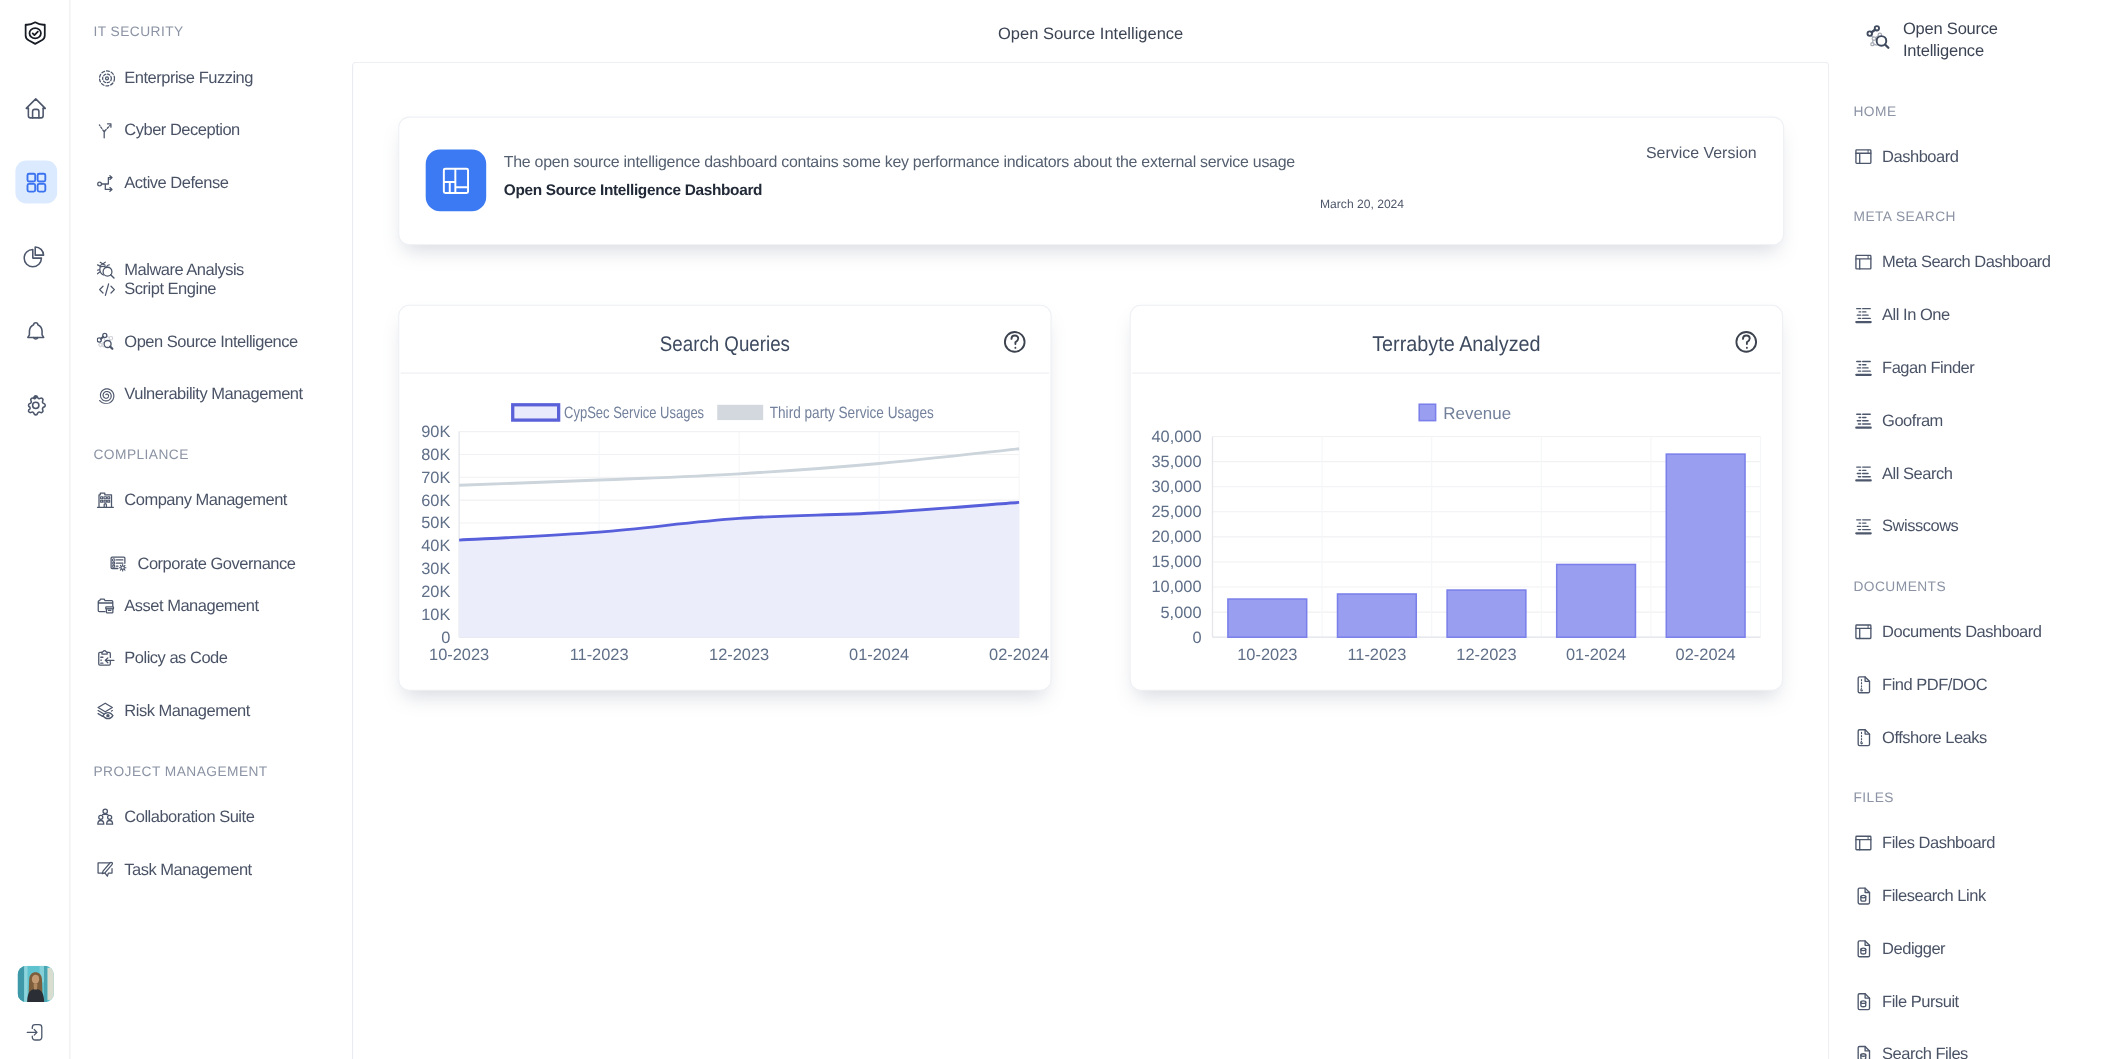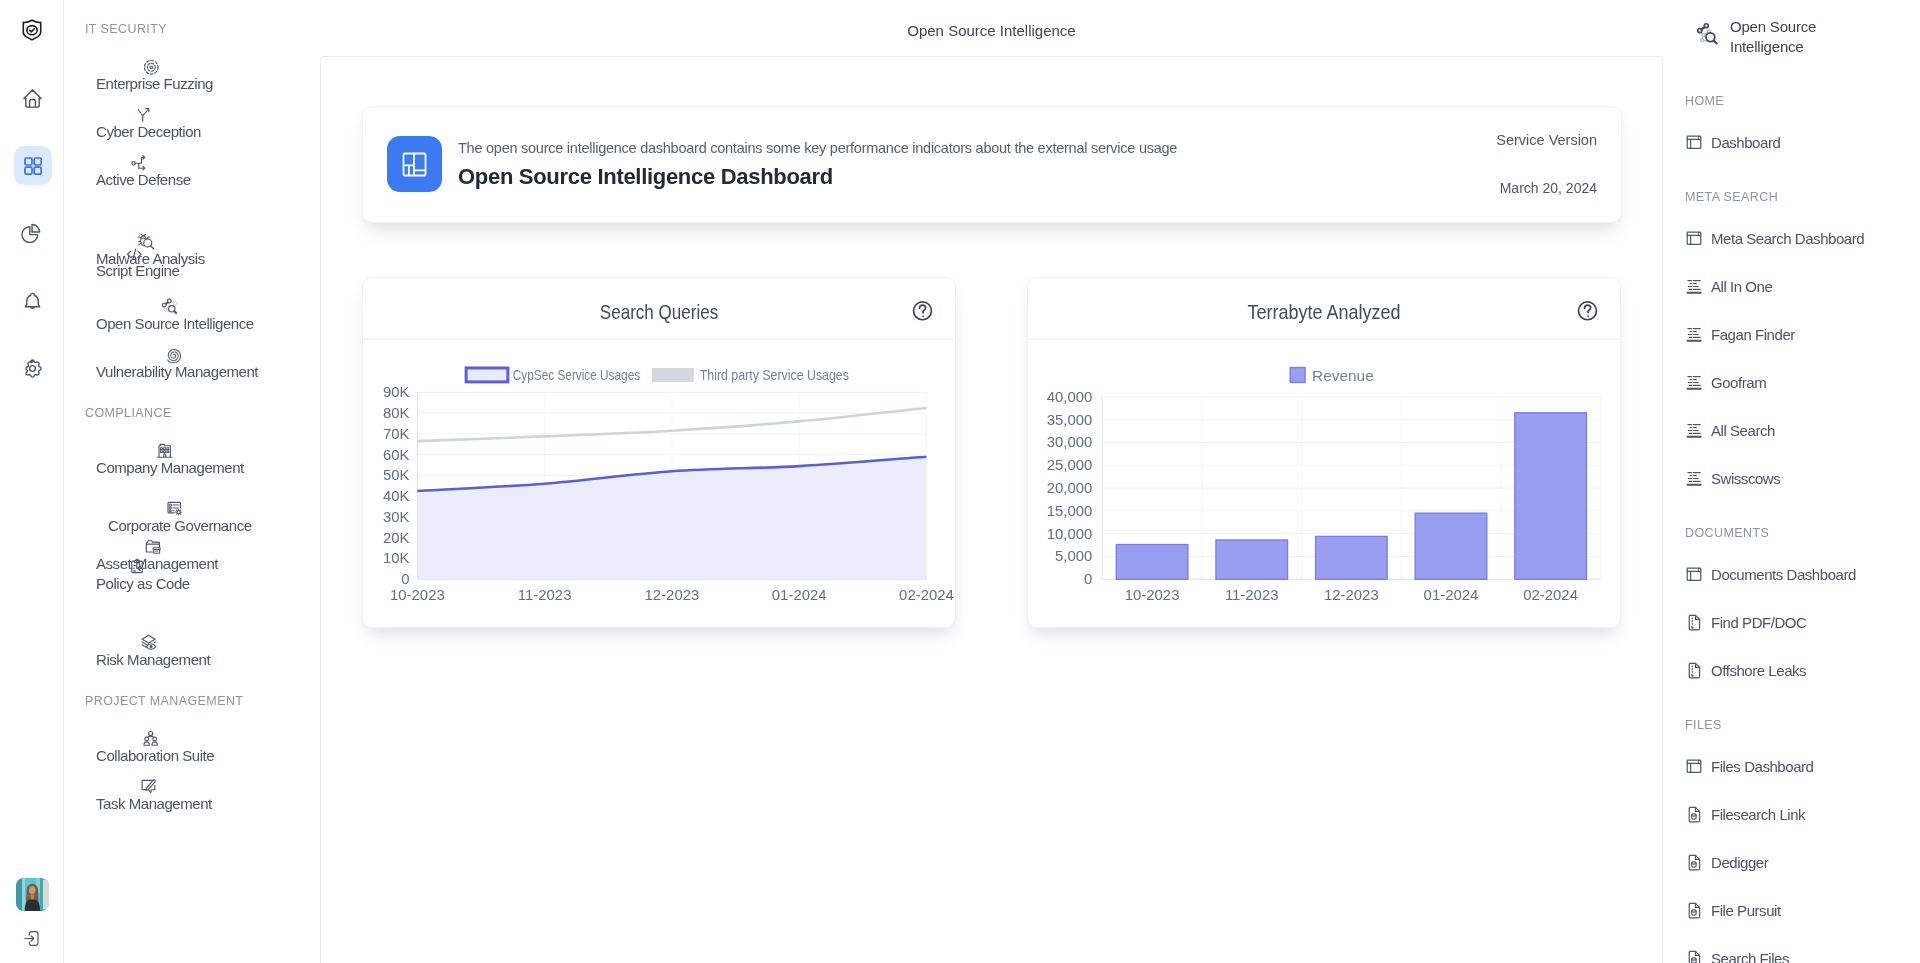--- a/index.html
+++ b/index.html
@@ -5,21 +5,21 @@
   * { margin:0; padding:0; box-sizing:border-box; }
   html,body { width:1920px; height:963px; overflow:hidden; background:#fff;
     font-family:"Liberation Sans", sans-serif; }
   #app { position:relative; width:1835px; height:963px; }
   .abs { position:absolute; }
   .icon { stroke:#4d576c; fill:none; stroke-width:1.5; stroke-linecap:round; stroke-linejoin:round; }
   
   #iconbar { left:0; top:0; width:64px; height:963px; background:#fff; border-right:1px solid #ededf1; }
   
   .sechead { position:absolute; left:85px; font-size:12.5px; letter-spacing:0.4px; color:#8b93a4; }
-  .mitem { position:absolute; left:88px; height:24px; display:flex; align-items:center;flex-direction:column; }
+  .mitem { position:absolute; left:88px; height:24px; display:flex; align-items:center; }
   .mitem svg { width:17px; height:17px; flex:0 0 17px; }
   .mitem span { margin-left:8px; font-size:15px; letter-spacing:-0.45px; color:#4a5366; white-space:nowrap; }
   
   .rhead { position:absolute; left:1685px; font-size:12.5px; letter-spacing:0.4px; color:#8b93a4; }
   .ritem { position:absolute; left:1685px; height:24px; display:flex; align-items:center; }
   .ritem svg { width:18px; height:18px; flex:0 0 18px; }
   .ritem span { margin-left:8px; font-size:15px; letter-spacing:-0.45px; color:#4a5366; white-space:nowrap; }
   
   #panel { left:320px; top:56px; width:1343px; height:920px; background:#fff; border:1px solid #e9ebf0; border-bottom:none; border-radius:4px 4px 0 0; }
   #ptitle { left:320px; top:22px; width:1343px; text-align:center; font-size:15px; color:#3c4454; }
@@ -221,21 +221,21 @@
           <path d="M4.3 3.5 H8.7 L9.7 5.3 H17.6 C18.3 5.3 18.8 5.8 18.8 6.5 V11.8 M1.7 8 H18.8 M1.7 8 V16.9 C1.7 17.6 2.2 18.1 2.9 18.1 H9.8 M1.7 8 V6.5 C1.7 5.8 2.2 5.3 2.9 5.3 H3.3 L4.3 3.5"></path>
           <g fill="#fff">
             <rect x="10.6" y="12.6" width="9" height="2.3" rx="0.5"></rect>
             <path d="M11.3 14.9 H18.9 V18.9 C18.9 19.4 18.5 19.7 18 19.7 H12.2 C11.7 19.7 11.3 19.4 11.3 18.9 Z"></path>
           </g>
           <path d="M13.5 16.7 H16.6" stroke-width="1.3" <="" g=""></path>
         </g>
       </svg>
       <span>Asset Management</span>
     </div>
-  <div class="mitem" style="top:558px;">
+  <div class="mitem" style="top:586px;">
       <svg width="17" height="17" viewBox="0 0 22 22">
         <g class="icon">
           <path d="M6 4.1 H3.6 C2.8 4.1 2.3 4.6 2.3 5.4 V17.6 C2.3 18.4 2.8 18.9 3.6 18.9 H14.6 C15.4 18.9 15.9 18.4 15.9 17.6 V13.8 M15.9 9.9 V5.4 C15.9 4.6 15.4 4.1 14.6 4.1 H12.2"></path>
           <path d="M6 5.9 V4.3 C6 3.5 6.5 3 7.3 3 H7.6 C7.9 2.2 8.5 1.8 9.1 1.8 C9.7 1.8 10.3 2.2 10.6 3 H10.9 C11.7 3 12.2 3.5 12.2 4.3 V5.9 Z"></path>
           <path d="M4.7 9.7 H7.2 M4.7 13.2 H5.4 M4.7 16.7 H7.2" stroke-width="1.5"></path>
           <path d="M20.2 13.3 H10.7 M13 10.4 L10 13.3 L13 16.2" stroke-width="1.5"></path>
         </g>
       </svg>
       <span>Policy as Code</span>
     </div>
@@ -282,23 +282,23 @@
   <div id="infocard" class="abs"></div>
   <div id="blueicon" class="abs">
     <svg width="33" height="33" viewBox="0 0 24 24">
       <g fill="none" stroke="#fff" stroke-width="1.3" stroke-linejoin="round">
         <rect x="4" y="4" width="16" height="16" rx="1"></rect>
         <path d="M11.6 4 V20 M4 12.7 H11.6 M7.9 12.7 V20 M11.6 16.2 H20"></path>
       </g>
     </svg>
   </div>
   <div class="abs" style="left:458px; top:140px; font-size:14.5px; letter-spacing:-0.25px; color:#545f70;">The open source intelligence dashboard contains some key performance indicators about the external service usage</div>
-  <div class="abs" style="left:458px; top:164px; font-size:22px; letter-spacing:-0.3px; font-weight:bold; color:#222a38;">Open Source Intelligence Dashboard</div>
+  <div class="abs" style="left:458px; top:164px; font-size:14px; letter-spacing:-0.3px; font-weight:bold; color:#222a38;">Open Source Intelligence Dashboard</div>
   <div class="abs" style="left:1200px; top:132px; width:397px; text-align:right; font-size:14.5px; color:#4d5668;">Service Version</div>
-  <div class="abs" style="left:1200px; top:180px; width:397px; text-align:right; font-size:14px; color:#4d5668;">March 20, 2024</div>
+  <div class="abs" style="left:1200px; top:180px; width:397px; text-align:left; font-size:11px; color:#4d5668;">March 20, 2024</div>
 
   <svg class="abs card" style="left:362px; top:277px;" width="594" height="351" viewBox="0 0 594 351">
   <text x="297" y="41" text-anchor="middle" font-size="19.5" fill="#3d4a5f" textLength="119" lengthAdjust="spacingAndGlyphs">Search Queries</text>
   <line x1="0.5" y1="61.5" x2="593.5" y2="61.5" stroke="#f0f0f3" stroke-width="1.2"></line>
   <circle cx="562" cy="33" r="9" fill="none" stroke="#3c434f" stroke-width="1.7"></circle>
   <path d="M559 30.3 C559 28.4 560.3 27.2 562.1 27.2 C563.9 27.2 565.2 28.4 565.2 30 C565.2 31.6 564.2 32.3 562.6 33.4 V34.9 M562.6 38.3 V38.5" fill="none" stroke="#3c434f" stroke-width="1.7" stroke-linecap="round"></path>
   <rect x="103" y="90.5" width="42" height="14" fill="#e9eafc" stroke="#5a60d8" stroke-width="3"></rect>
   <text x="150" y="103" font-size="15" fill="#72809b" textLength="128" lengthAdjust="spacingAndGlyphs">CypSec Service Usages</text>
   <rect x="290" y="90.5" width="42" height="14" fill="#d2d8dd"></rect>
   <text x="338" y="103" font-size="15" fill="#72809b" textLength="150" lengthAdjust="spacingAndGlyphs">Third party Service Usages</text>

